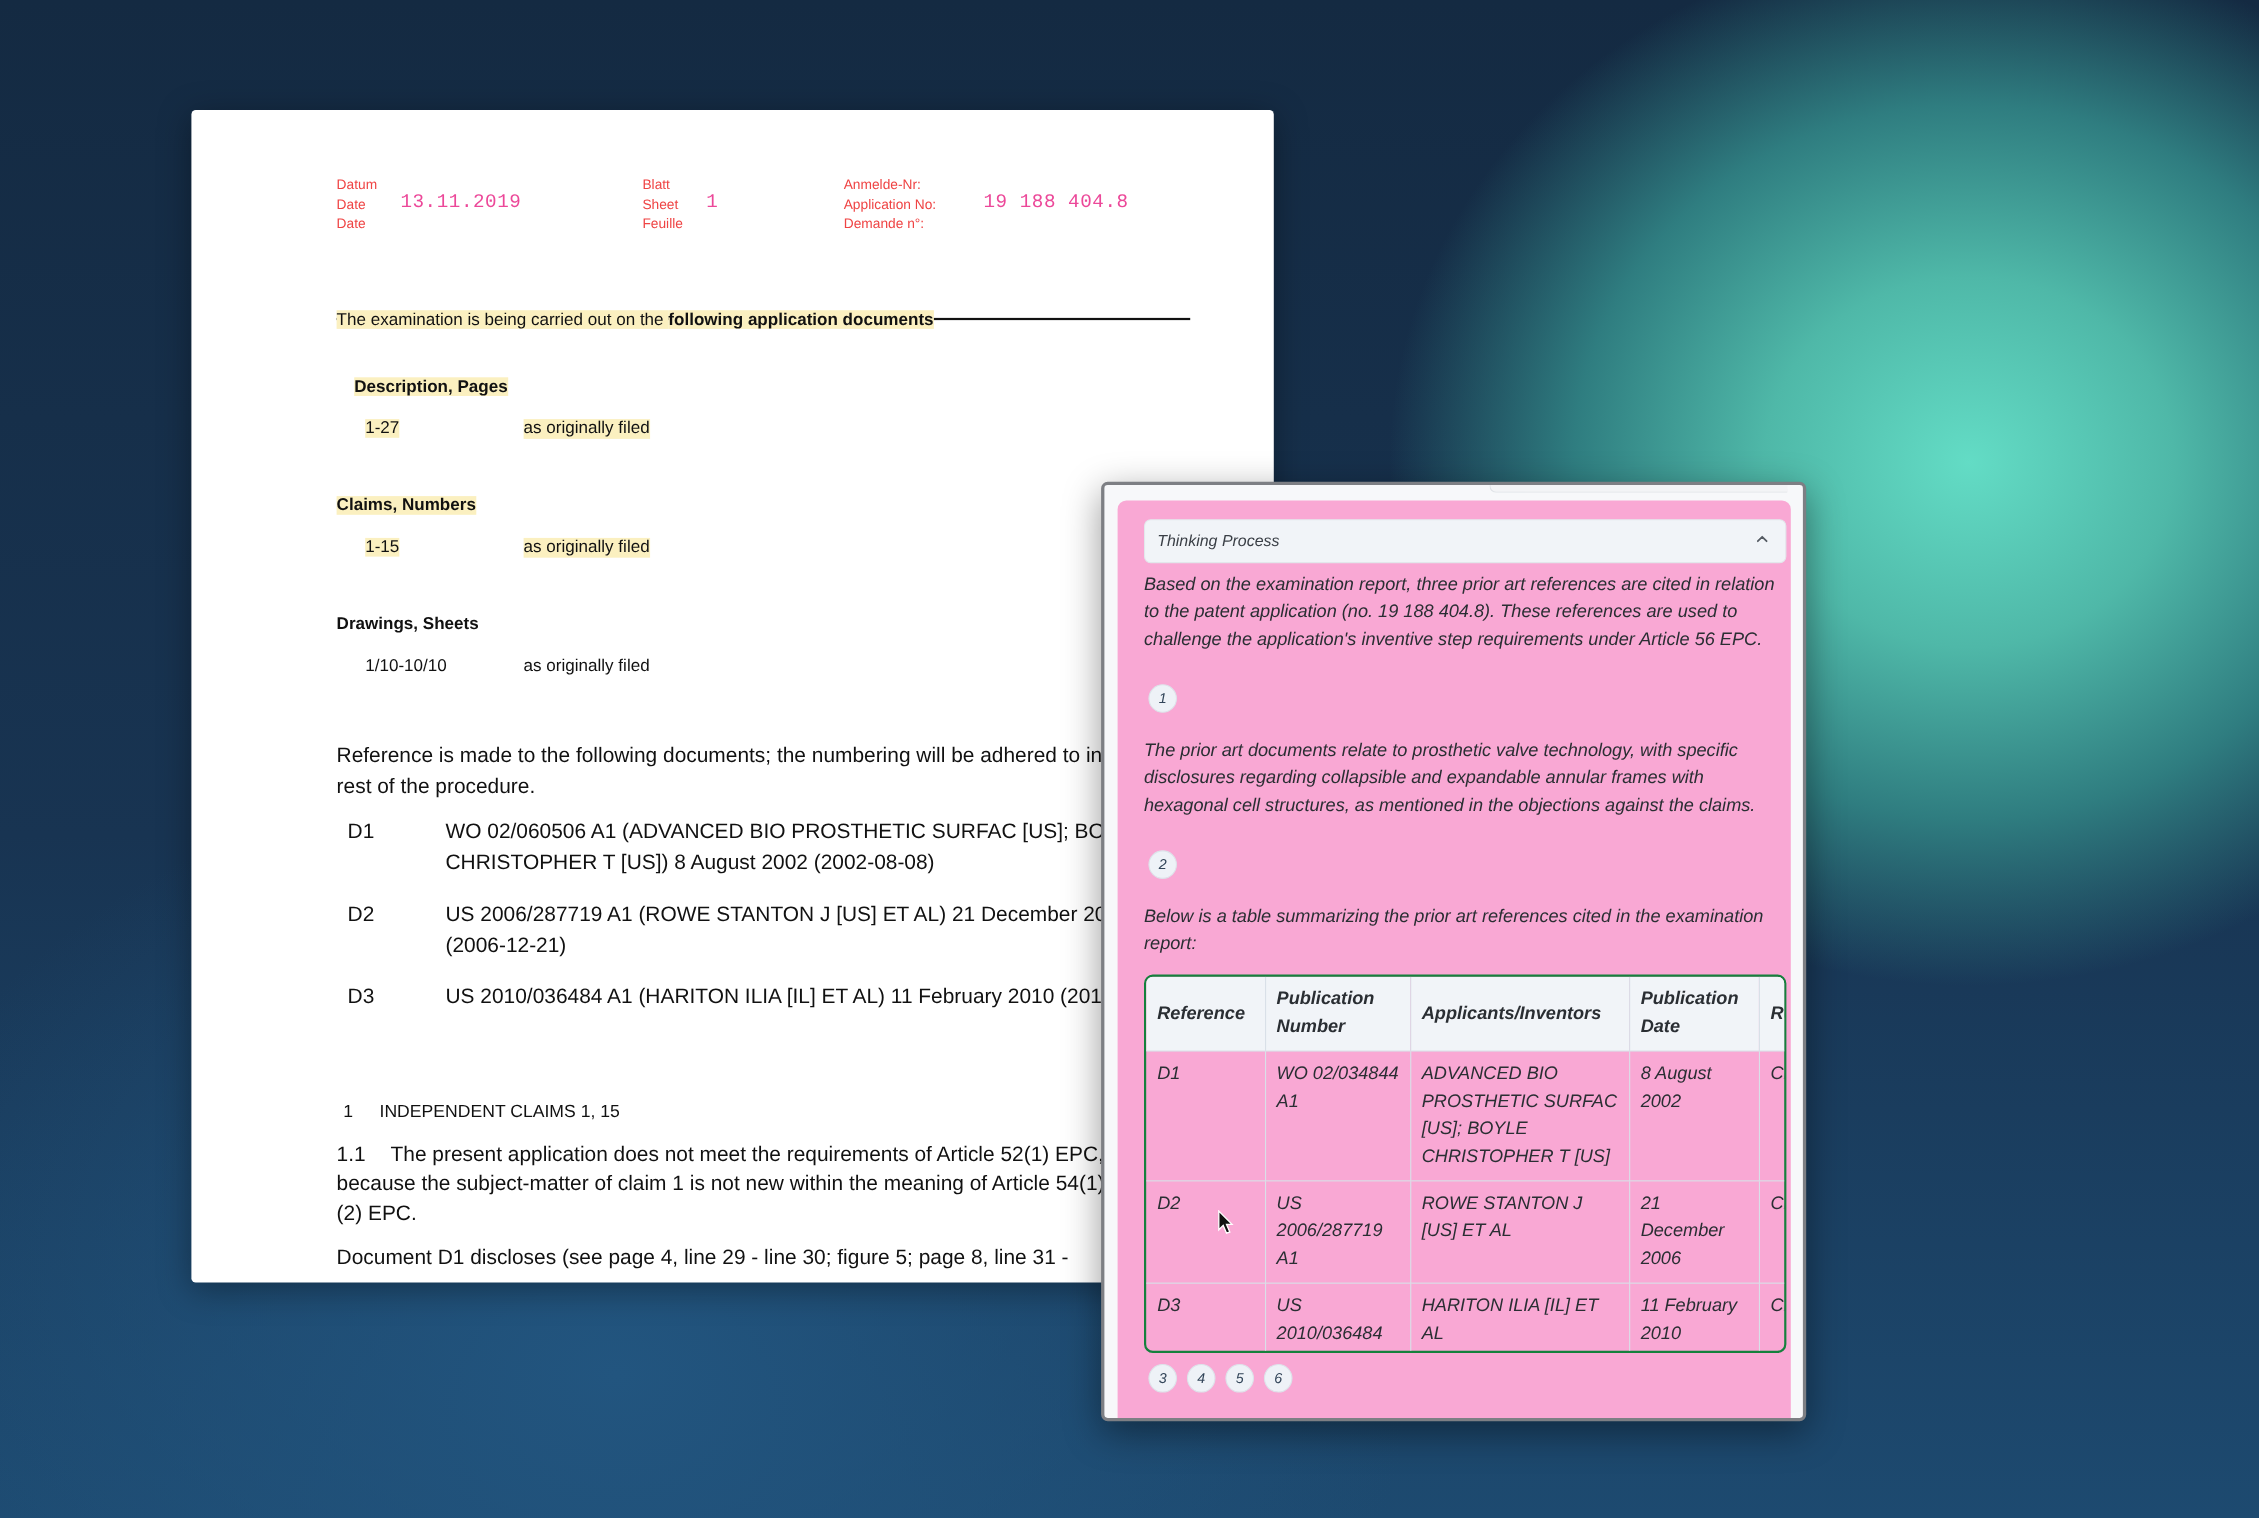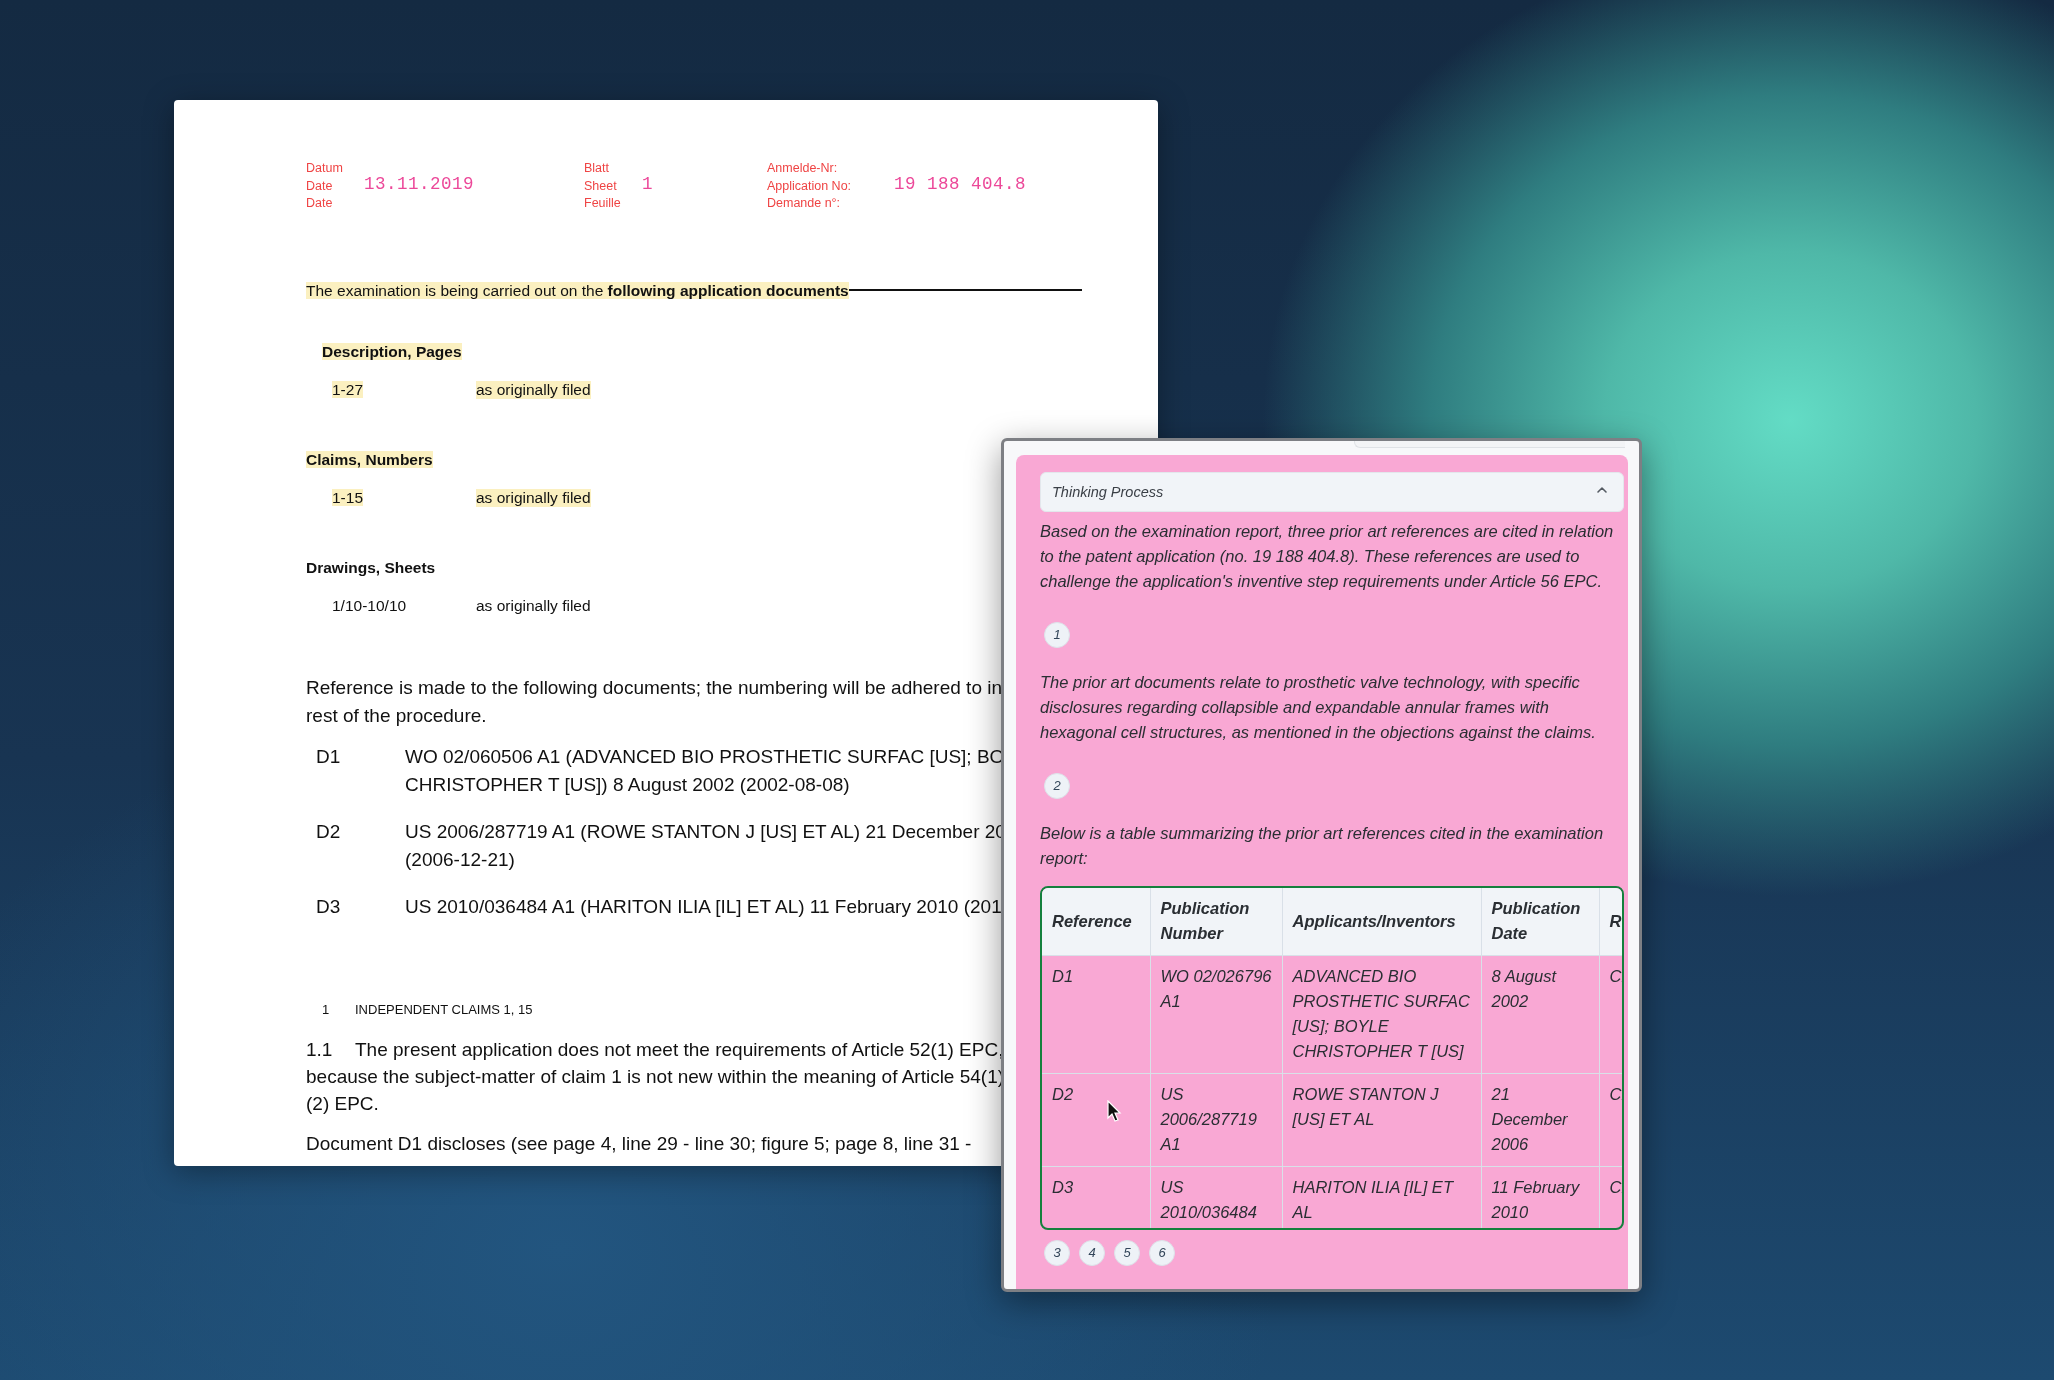--- a/index.html
+++ b/index.html
@@ -28,21 +28,21 @@
   .hl { background:#fbf0c0; }
   .p-exam { position:absolute; top:182px; left:0; font-size:15.5px; }
   .sec-title { position:absolute; left:0; font-size:15.5px; font-weight:bold; }
   .sec-row { position:absolute; left:26px; font-size:15.5px; }
   .sec-row .v { position:absolute; left:144px; white-space:nowrap; }
 
   .ref-intro { position:absolute; top:574px; left:0; width:760px; font-size:19px; line-height:28px; }
   .ref-item { position:absolute; left:10px; width:760px; font-size:19px; line-height:28px; }
   .ref-item .rk { position:absolute; left:0; }
   .ref-item .rt { position:absolute; left:89px; width:680px; }
-  .claims-h { position:absolute; top:902px; left:16px; font-size:13px; }
+  .claims-h { position:absolute; top:902px; left:6px; font-size:16px; }
   .claims-h .num { display:inline-block; width:33px; }
   .claims-p { position:absolute; top:936px; left:0; width:760px; font-size:19px; line-height:27px; }
   .claims-p .num { display:inline-block; width:49px; }
   .claims-p2 { position:absolute; top:1030px; left:0; width:800px; font-size:19px; line-height:27px; white-space:nowrap; }
 
   
   .panel {
     position:absolute; left:1001px; top:438px; width:641px; height:854px;
     background:#f7f8fa; border:3px solid #7d7f84; border-radius:6px;
     box-sizing:border-box; overflow:hidden;
@@ -190,21 +190,21 @@
             <th>Reference</th>
             <th>Publication Number</th>
             <th>Applicants/Inventors</th>
             <th>Publication Date</th>
             <th>Re Cl</th>
           </tr>
         </thead>
         <tbody>
           <tr style="height:110px;">
             <td>D1</td>
-            <td>WO 02/026796 A1</td>
+            <td>WO 02/034844 A1</td>
             <td>ADVANCED BIO PROSTHETIC SURFAC [US]; BOYLE CHRISTOPHER T [US]</td>
             <td>8 August 2002</td>
             <td>Cl 2-</td>
           </tr>
           <tr style="height:85px;">
             <td>D2</td>
             <td>US 2006/287719 A1</td>
             <td>ROWE STANTON J [US] ET AL</td>
             <td>21 December 2006</td>
             <td>Cl 5- 11</td>

